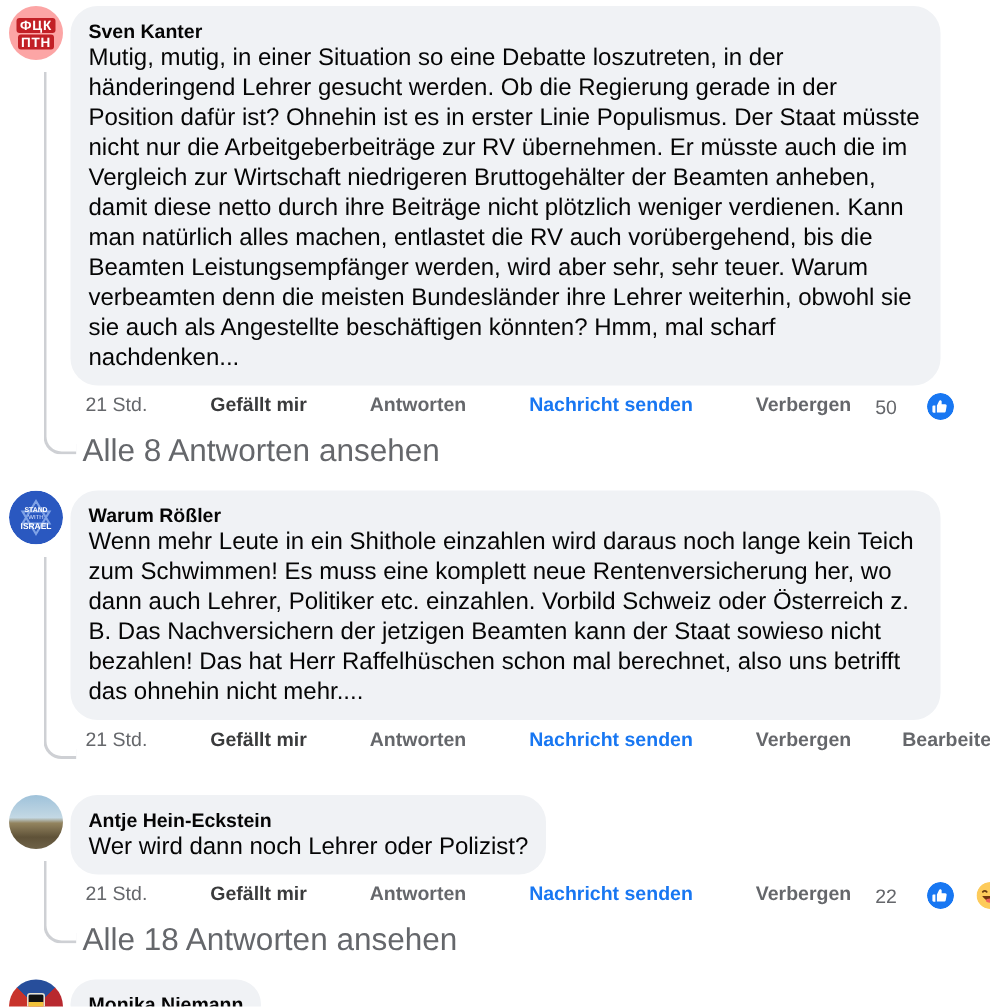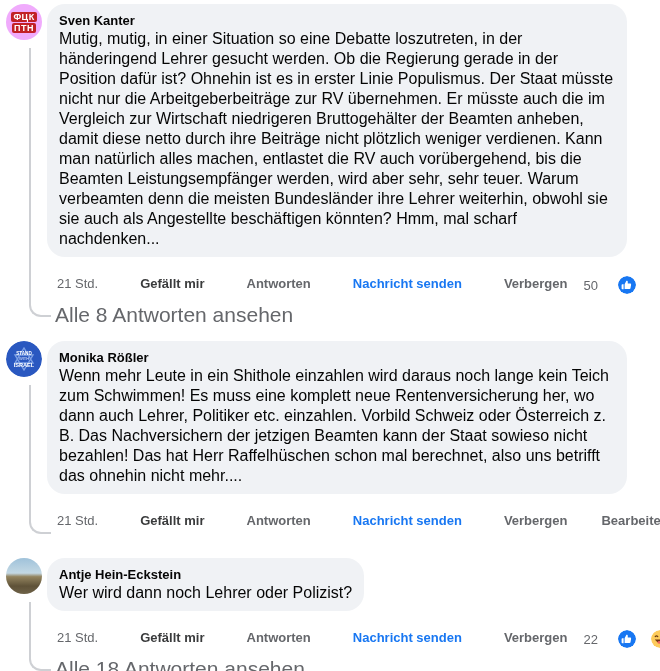--- a/index.html
+++ b/index.html
@@ -10,36 +10,36 @@
     color: #050505;
     padding: 4px 0 0 6px;
   }
   .comment { position: relative; display: flex; align-items: flex-start; margin-bottom: 16px; }
   .avatar {
     width: 36px; height: 36px; flex: 0 0 36px; border-radius: 50%;
     margin-right: 5px; overflow: hidden; position: relative; z-index: 1;
     display: flex; flex-direction: column; align-items: center; justify-content: center;
     cursor: pointer;
   }
-  .avatar-sven { background: #f0abfc; gap: 1px; align-items: center; }
+  .avatar-sven { background: #fca5a5; gap: 1px; align-items: center; }
   .avatar-sven span {
     background: #c22026; color: #fff; font-weight: 700; font-size: 9px;
     line-height: 10px; padding: 0 2px; border-radius: 2px; letter-spacing: .5px;
   }
   .avatar-antje { background: linear-gradient(180deg, #9fc2da 0%, #c3d8e4 42%, #93845f 52%, #5f5238 78%, #6e6248 100%); }
   .avatar-monika { background: conic-gradient(from 45deg, #b8292f 0 25%, #2b4f9e 25% 50%, #c8332b 50% 75%, #274e9b 75% 100%); }
   .avatar-monika::after {
     content: ""; width: 10px; height: 16px; border-radius: 2px 2px 5px 5px;
     background: linear-gradient(180deg, #111 0 30%, #f2c23a 30% 60%, #111 60% 100%);
     border: 1px solid #e8e2cf;
   }
   .content { display: flex; flex-direction: column; align-items: flex-start; min-width: 0; }
   .bubble {
     background: #F0F2F5; border-radius: 18px; padding: 8px 12px;
-    max-width: 580px; margin-bottom: 19px;
+    max-width: 580px; margin-bottom: 5px;
   }
   .author { display: block; font-size: 13px; font-weight: 700; line-height: 17px; cursor: pointer; }
   .text { font-size: 16px; line-height: 20px; }
   .actions {
     display: flex; align-items: flex-start; gap: 16px; padding-left: 10px;
     font-size: 13px; font-weight: 700; color: #65676B;
     align-self: stretch; margin-bottom: 11px; white-space: nowrap;
   }
   .actions .time { font-weight: 400; color: #65676B; cursor: pointer; }
   .actions .link { cursor: pointer; margin-left: 26px; }
@@ -99,21 +99,21 @@
     <svg width="36" height="36" viewBox="0 0 36 36">
       <circle cx="18" cy="18" r="18" fill="#2a58c0"></circle>
       <path d="M18 7 27 22 9 22 Z M18 29 9 14 27 14 Z" fill="none" stroke="#7fa2e6" stroke-width="1.4"></path>
       <text x="18" y="14" text-anchor="middle" font-size="4.6" font-weight="700" fill="#ffffff" font-family="Liberation Sans, sans-serif">STAND</text>
       <text x="18" y="19" text-anchor="middle" font-size="4" fill="#dce6ff" font-family="Liberation Sans, sans-serif">WITH</text>
       <text x="18" y="25.5" text-anchor="middle" font-size="5.6" font-weight="700" fill="#ffffff" font-family="Liberation Sans, sans-serif">ISRAEL</text>
     </svg>
   </div>
   <div class="content">
     <div class="bubble">
-      <span class="author">Monika Rößler</span>
+      <span class="author">Warum Rößler</span>
       <div class="text">Wenn mehr Leute in ein Shithole einzahlen wird daraus noch lange kein Teich zum Schwimmen! Es muss eine komplett neue Rentenversicherung her, wo dann auch Lehrer, Politiker etc. einzahlen. Vorbild Schweiz oder Österreich z. B. Das Nachversichern der jetzigen Beamten kann der Staat sowieso nicht bezahlen! Das hat Herr Raffelhüschen schon mal berechnet, also uns betrifft das ohnehin nicht mehr....</div>
     </div>
     <div class="actions">
       <span class="time">21 Std.</span>
       <span class="link a-like">Gefällt mir</span>
       <span class="link">Antworten</span>
       <span class="link a-msg">Nachricht senden</span>
       <span class="link">Verbergen</span>
       <span class="a-edited">Bearbeitet</span>
       <span class="reactions">

